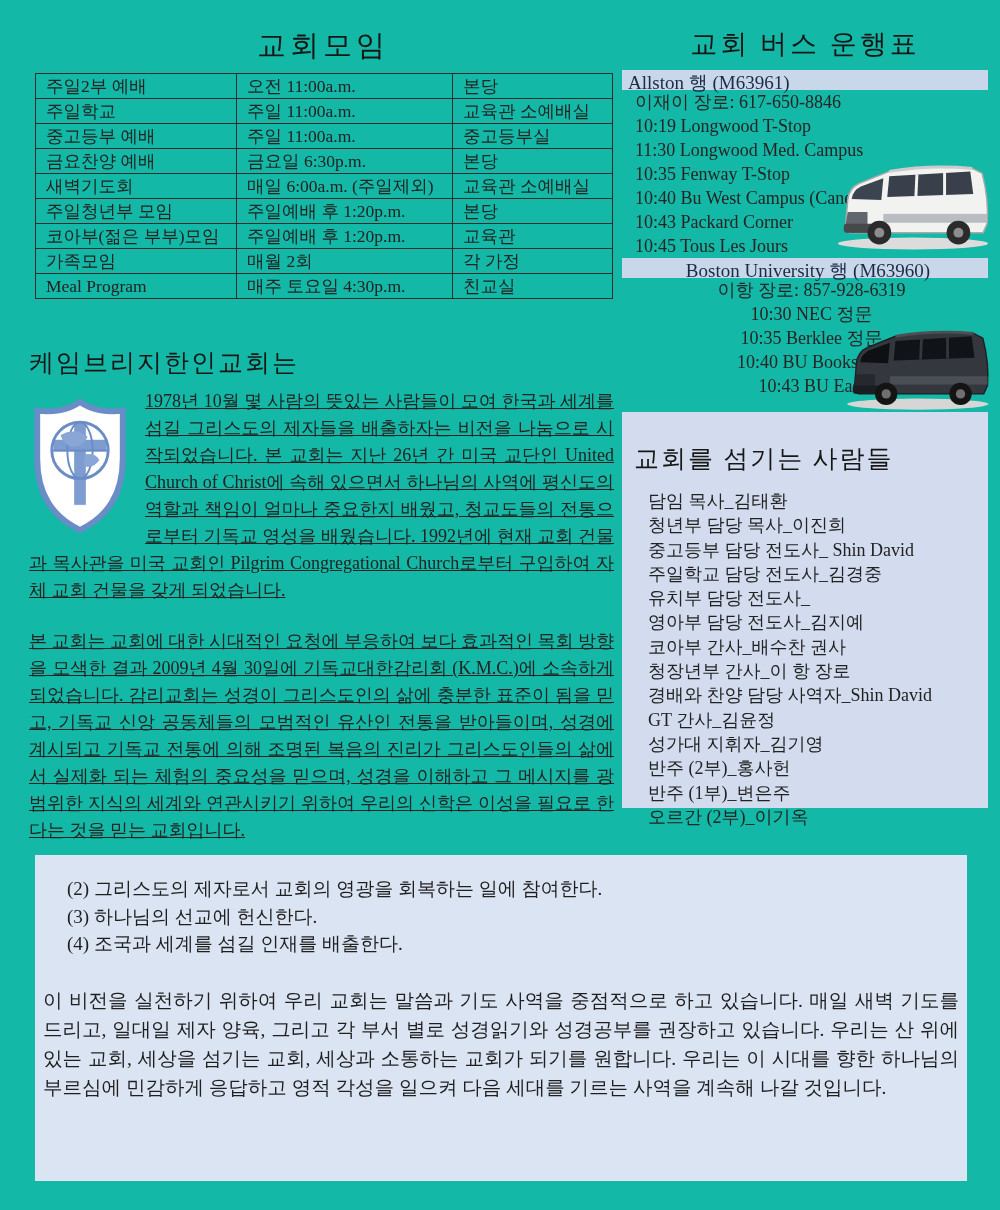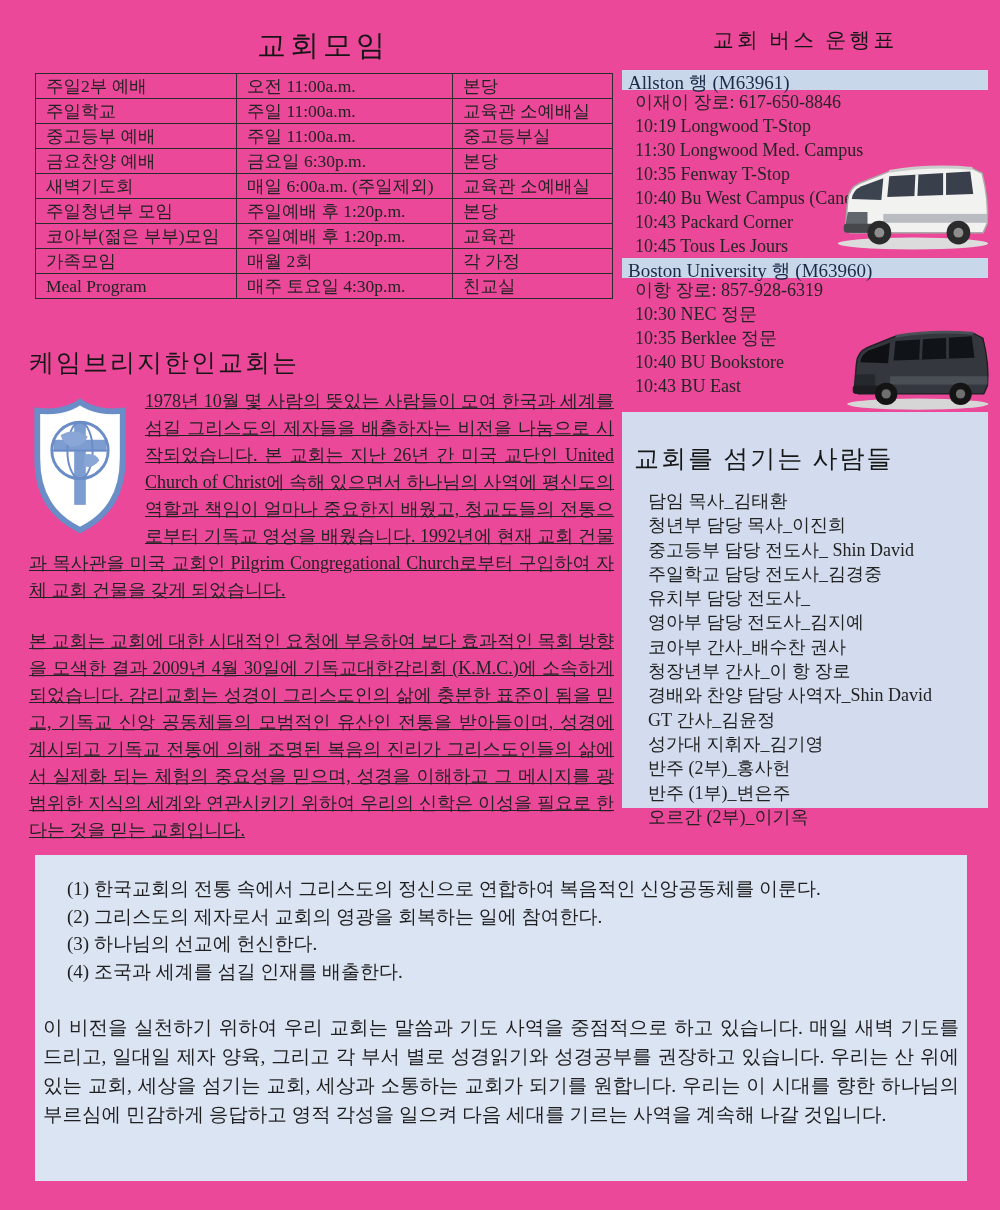--- a/index.html
+++ b/index.html
@@ -1,21 +1,21 @@
 <!DOCTYPE html>
 <html><head>
 <meta charset="utf-8">
 <style>
   html,body{margin:0;padding:0;}
   body{
     width:1000px;height:1210px;background:#ffffff;
     font-family:"Liberation Serif","DejaVu Serif",serif;
     color:#1e1e1e;
   }
-  .page{position:relative;width:1000px;height:1210px;overflow:hidden;background:#ec4899;}
+  .page{position:relative;width:1000px;height:1210px;overflow:hidden;background:#14b8a6;}
 
   
   .meetings-title{
     position:absolute;left:35px;top:26px;width:576px;
     text-align:center;font-size:29px;letter-spacing:4px;color:#151515;
   }
   .meetings-table{
     position:absolute;left:35px;top:73px;width:577px;
     border-collapse:collapse;font-size:17.5px;table-layout:fixed;
   }
@@ -36,25 +36,25 @@
     font-size:18px;line-height:27px;text-align:justify;color:#222;text-decoration:underline;
   }
   .about-body p{margin:0 0 24px 0;}
   .church-logo{
     float:left;width:98px;height:136px;margin:10px 16px 4px 2px;
   }
 
   
   .bus-title{
     position:absolute;left:622px;top:26px;width:366px;
-    text-align:center;font-size:21px;letter-spacing:3px;color:#151515;font-family:Liberation Serif, serif;
+    text-align:center;font-size:27px;letter-spacing:3px;color:#151515;font-family:Liberation Serif, serif;
   }
   .bus-route{position:absolute;left:622px;width:366px;}
   .route-allston{top:70px;}
-  .route-bu{top:258px;}
+  .route-bu{top:258px;text-align:center;}
   .route-header{
     background:#c9d7eb;color:#1c2a45;font-size:19px;
     height:20px;line-height:26px;padding-left:6px;
   }
   .route-line{
     font-size:18px;line-height:24px;padding-left:13px;color:#242424;white-space:nowrap;
   }
   .van{position:absolute;}
   .van-white{left:826px;top:154px;width:168px;height:98px;}
   .van-black{left:836px;top:320px;width:158px;height:92px;}
@@ -232,21 +232,20 @@
       <line x1="21" y1="54" x2="79" y2="54" stroke="#6a8cc7" stroke-width="2"></line>
       <path d="M30,38 Q45,30 58,40 Q52,52 40,50 Q32,46 30,38 Z" fill="#8aa6d6"></path>
       <path d="M55,58 Q66,56 70,64 Q62,74 54,70 Z" fill="#8aa6d6"></path>
     </svg>
     <p>1978년 10월 몇 사람의 뜻있는 사람들이 모여 한국과 세계를 섬길 그리스도의 제자들을 배출하자는 비전을 나눔으로 시작되었습니다. 본 교회는 지난 26년 간 미국 교단인 United Church of Christ에 속해 있으면서 하나님의 사역에 평신도의 역할과 책임이 얼마나 중요한지 배웠고, 청교도들의 전통으로부터 기독교 영성을 배웠습니다. 1992년에 현재 교회 건물과 목사관을 미국 교회인 Pilgrim Congregational Church로부터 구입하여 자체 교회 건물을 갖게 되었습니다.</p>
     <p>본 교회는 교회에 대한 시대적인 요청에 부응하여 보다 효과적인 목회 방향을 모색한 결과 2009년 4월 30일에 기독교대한감리회 (K.M.C.)에 소속하게 되었습니다. 감리교회는 성경이 그리스도인의 삶에 충분한 표준이 됨을 믿고, 기독교 신앙 공동체들의 모범적인 유산인 전통을 받아들이며, 성경에 계시되고 기독교 전통에 의해 조명된 복음의 진리가 그리스도인들의 삶에서 실제화 되는 체험의 중요성을 믿으며, 성경을 이해하고 그 메시지를 광범위한 지식의 세계와 연관시키기 위하여 우리의 신학은 이성을 필요로 한다는 것을 믿는 교회입니다.</p>
   </div>
 
   <div class="vision-box">
     <div class="vision-items">
-      <div>(1) 한국교회의 전통 속에서 그리스도의 정신으로 연합하여 복음적인 신앙공동체를 이룬다.</div>
       <div>(2) 그리스도의 제자로서 교회의 영광을 회복하는 일에 참여한다.</div>
       <div>(3) 하나님의 선교에 헌신한다.</div>
       <div>(4) 조국과 세계를 섬길 인재를 배출한다.</div>
     </div>
     <div class="vision-paragraph">이 비전을 실천하기 위하여 우리 교회는 말씀과 기도 사역을 중점적으로 하고 있습니다. 매일 새벽 기도를 드리고, 일대일 제자 양육, 그리고 각 부서 별로 성경읽기와 성경공부를 권장하고 있습니다. 우리는 산 위에 있는 교회, 세상을 섬기는 교회, 세상과 소통하는 교회가 되기를 원합니다. 우리는 이 시대를 향한 하나님의 부르심에 민감하게 응답하고 영적 각성을 일으켜 다음 세대를 기르는 사역을 계속해 나갈 것입니다.</div>
   </div>
 
 </div>
 
 </body></html>

